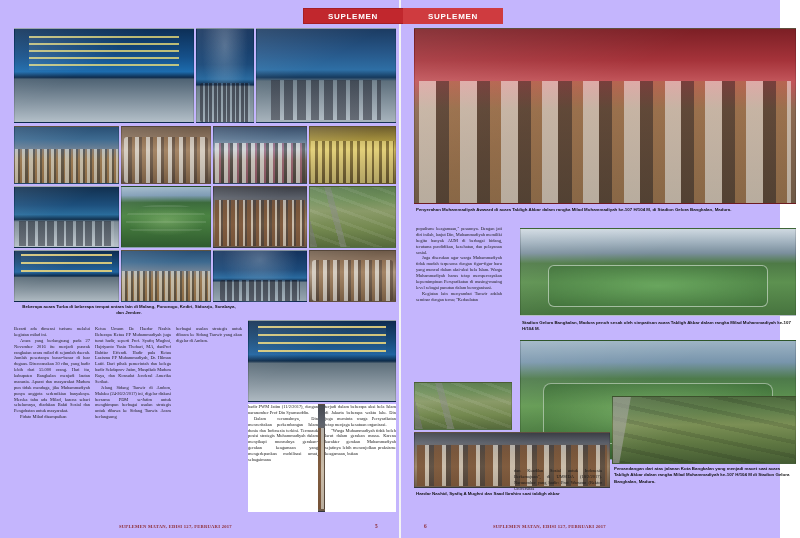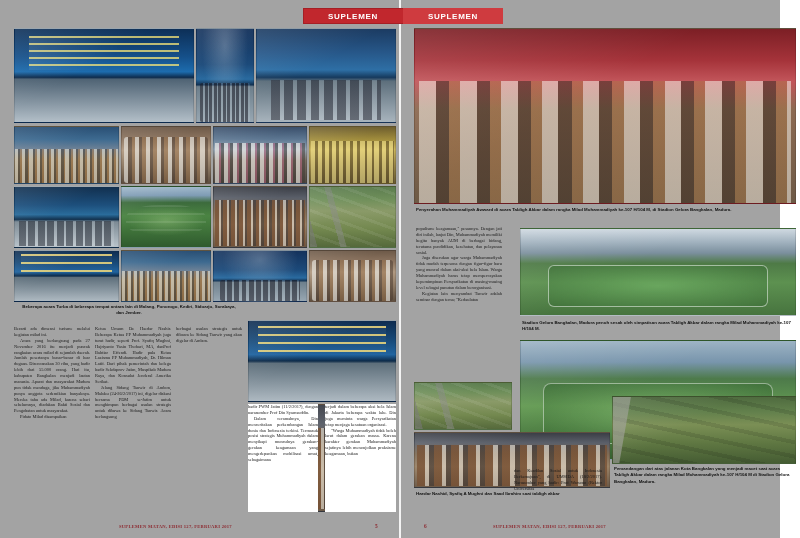--- a/index.html
+++ b/index.html
@@ -13,21 +13,21 @@
     font-family: "Liberation Serif", serif;
     overflow: hidden;
     position: relative;
   }
 
   
   #spread {
     position: relative;
     width: 780px;
     height: 538px;
-    background: #a3a3a3;
+    background: #c4b5fd;
     box-sizing: border-box;
   }
 
   
   .header-band {
     position: absolute;
     left: 303px;
     top: 8px;
     width: 200px;
     height: 16px;

